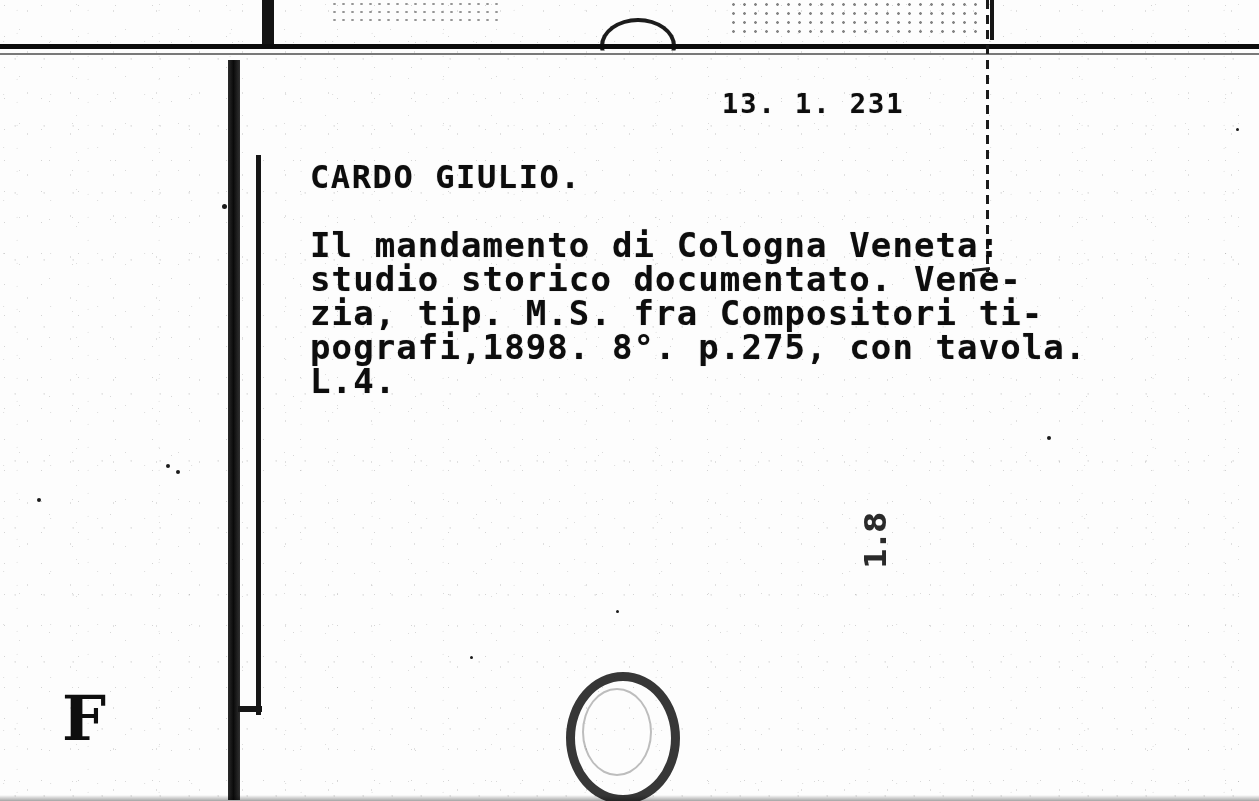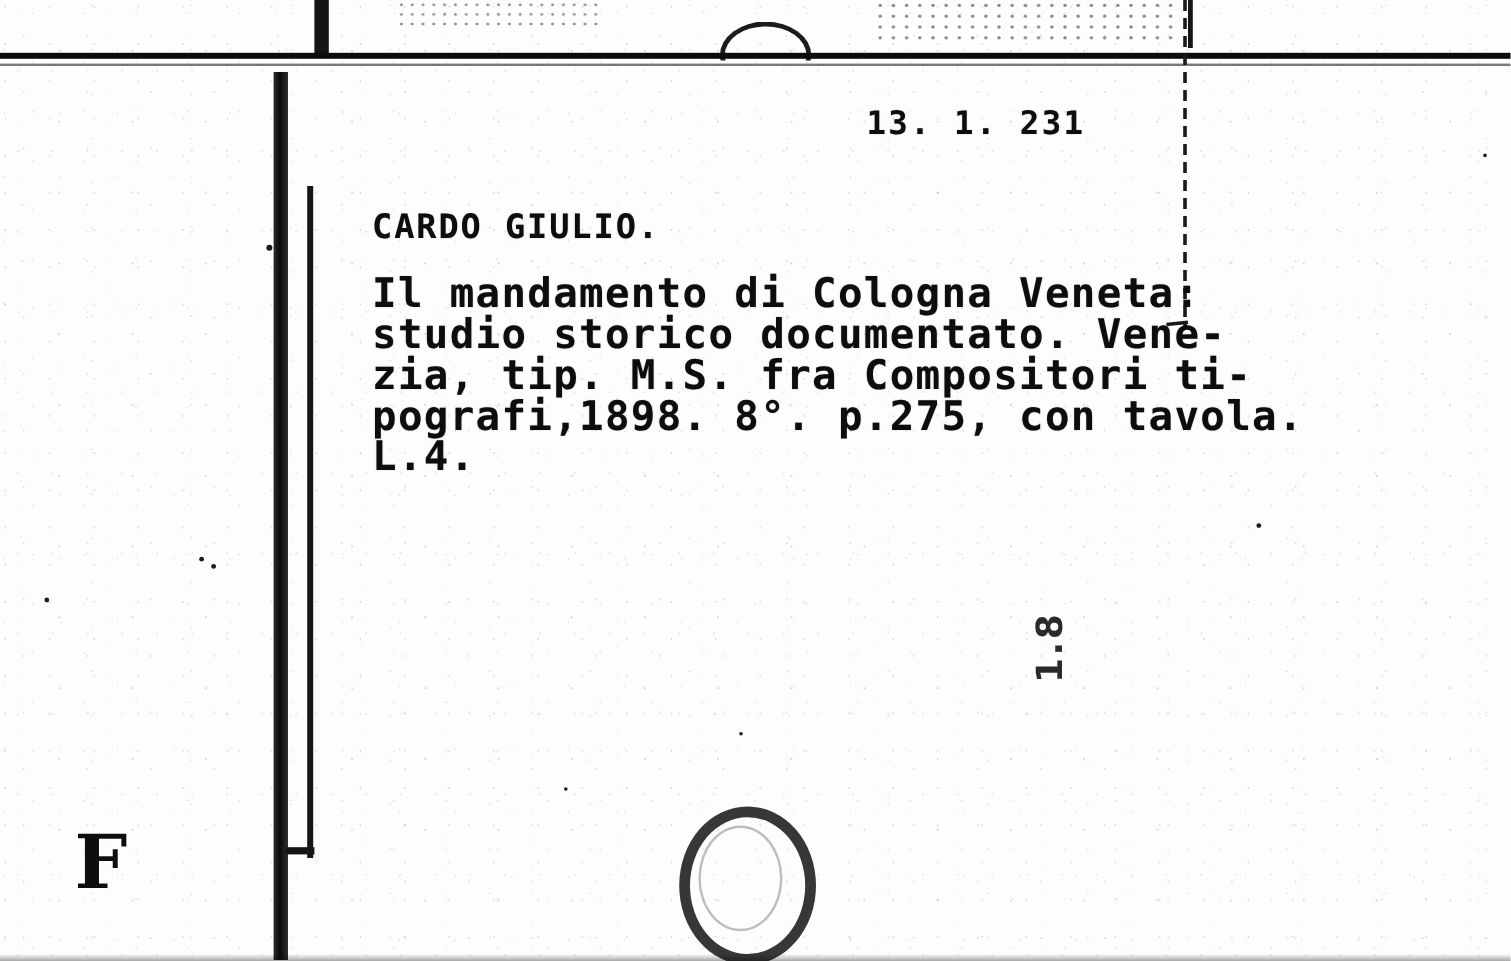--- a/index.html
+++ b/index.html
@@ -123,22 +123,22 @@
     text-shadow: 0 0 1px rgba(0,0,0,.35);
   }
 
   #callnumber {
     left: 722px; top: 88px;
     font-size: 27px;
     letter-spacing: 2px;
   }
 
   #author {
-    left: 310px; top: 172px;
-    font-size: 28px;
+    left: 310px; top: 158px;
+    font-size: 32px;
     letter-spacing: 1.6px;
   }
 
   #body {
     left: 310px; top: 228px;
     font-size: 34px;
     line-height: 34px;
     letter-spacing: 1.1px;
   }
 

